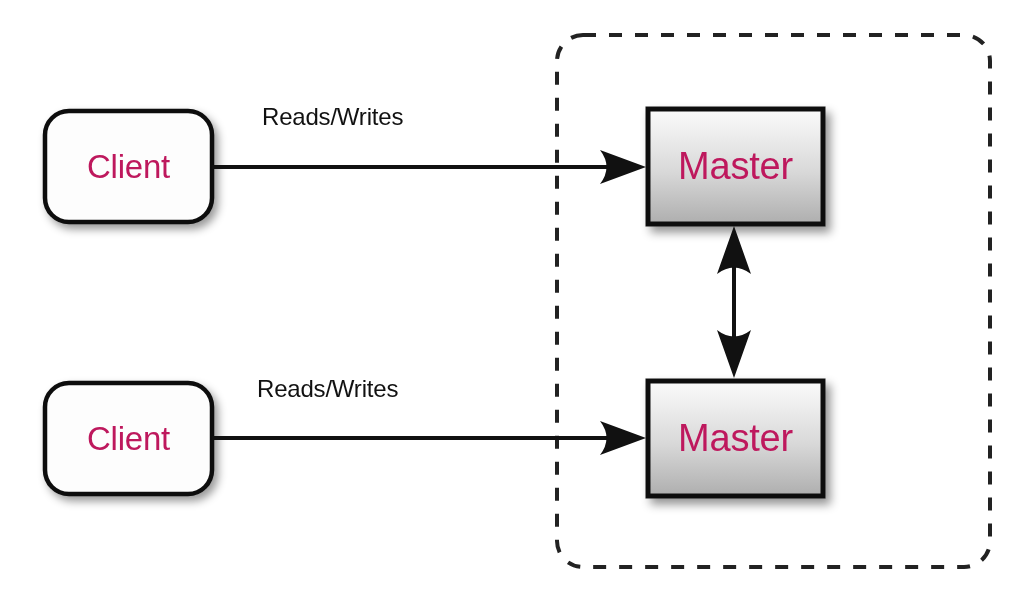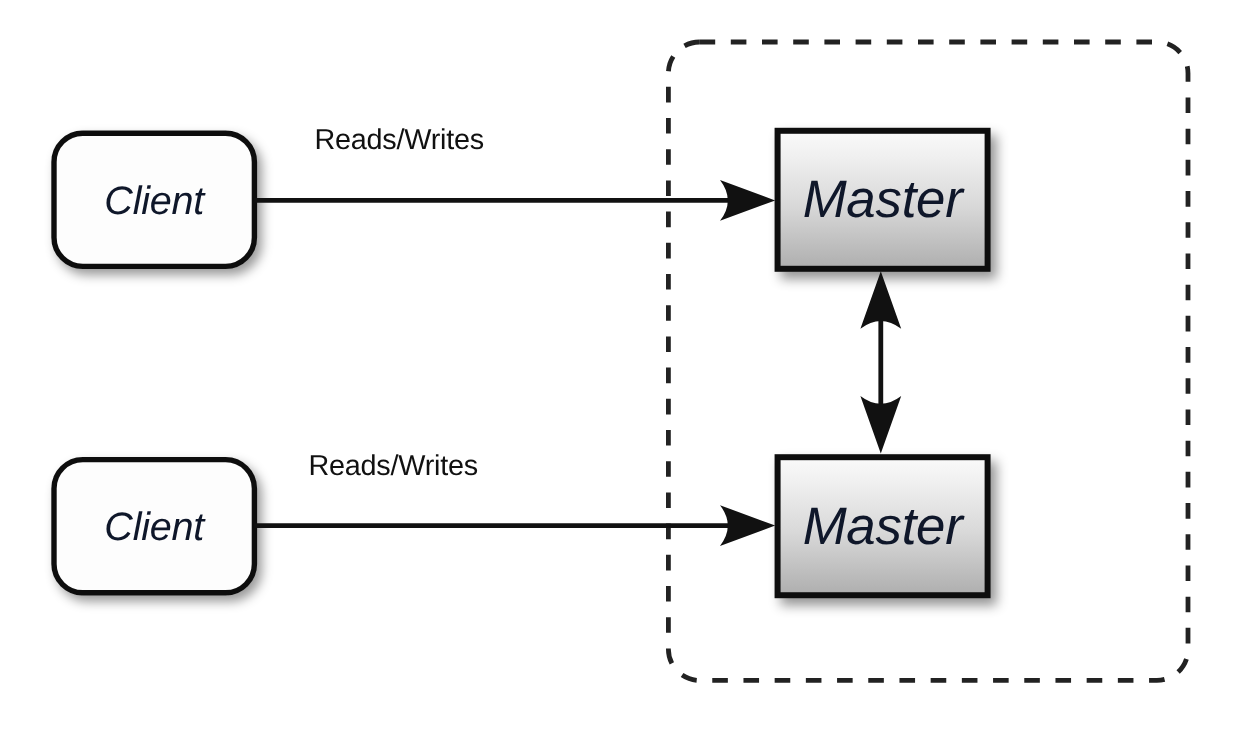--- a/index.html
+++ b/index.html
@@ -22,38 +22,37 @@
     left: 0;
     top: 0;
     width: 1028px;
     height: 610px;
   }
   .node-label {
     position: absolute;
     display: flex;
     align-items: center;
     justify-content: center;
-    color: #0f172a;
+    color: #be185d;
     font-size: 35px;
     font-weight: 400;
     letter-spacing: -0.2px;
     white-space: nowrap;
     pointer-events: none;
-    font-style: italic;
   }
   .edge-label {
     position: absolute;
     color: #111111;
     font-size: 24px;
     font-weight: 400;
     letter-spacing: -0.2px;
     white-space: nowrap;
   }
   .client-label { font-size: 33px; }
-  .master-label { font-size: 44px; }
+  .master-label { font-size: 38px; }
 </style>
 </head>
 <body>
 
 <div id="canvas">
 
   <svg id="svg-layer" viewBox="0 0 1028 610" xmlns="http://www.w3.org/2000/svg">
     <defs>
       <linearGradient id="masterGrad" x1="0" y1="0" x2="0" y2="1">
         <stop offset="0%" stop-color="#fafafa"></stop>

